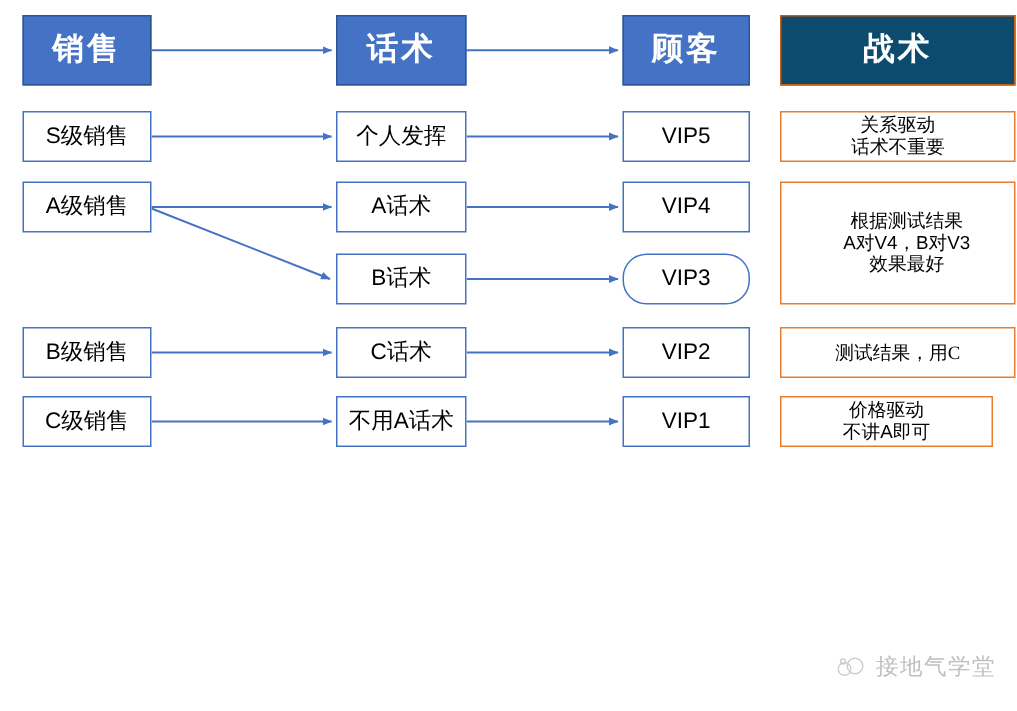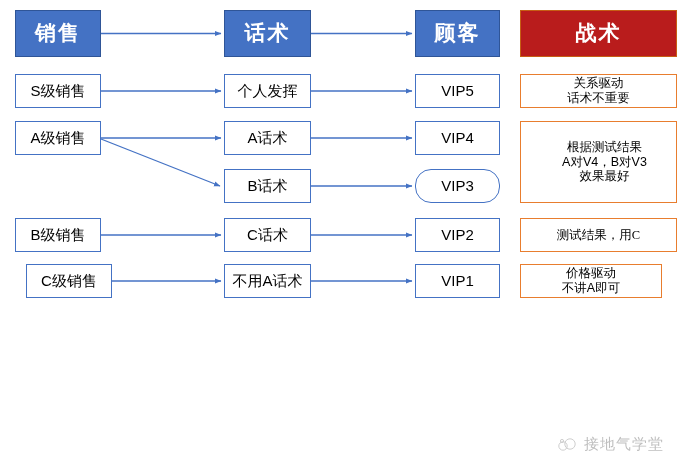--- a/index.html
+++ b/index.html
@@ -39,21 +39,21 @@
     color: #ffffff;
     font-size: 21px;
     font-weight: bold;
     letter-spacing: 2px;
   }
   .hdr-blue {
     background: #4472C4;
     border: 1px solid #2F5597;
   }
   .hdr-orange {
-    background: #b91c1c;
+    background: #0c4a6e;
     border: 1px solid #C75E14;
   }
 
   
   .cell {
     background: #ffffff;
     font-size: 15px;
     color: #000000;
   }
   .cell-blue {
@@ -160,21 +160,21 @@
 效果最好</div>
 
   <div class="box cell cell-blue" style="left:224px; top:169px; width:87px;  height:34px;">B话术</div>
   <div class="box cell cell-blue" style="left:415px; top:169px; width:85px;  height:34px;border-radius:16px;">VIP3</div>
 
   <div class="box cell cell-blue" style="left:15px;  top:218px; width:86px;  height:34px;">B级销售</div>
   <div class="box cell cell-blue" style="left:224px; top:218px; width:87px;  height:34px;">C话术</div>
   <div class="box cell cell-blue" style="left:415px; top:218px; width:85px;  height:34px;">VIP2</div>
   <div class="box cell cell-orange" style="left:520px; top:218px; width:157px; height:34px;font-family:Liberation Serif, serif;">测试结果，用C</div>
 
-  <div class="box cell cell-blue" style="left:15px;  top:264px; width:86px;  height:34px;margin-left:11px;">C级销售</div>
+  <div class="box cell cell-blue" style="left:15px;  top:264px; width:86px;  height:34px;">C级销售</div>
   <div class="box cell cell-blue" style="left:224px; top:264px; width:87px;  height:34px;">不用A话术</div>
   <div class="box cell cell-blue" style="left:415px; top:264px; width:85px;  height:34px;">VIP1</div>
   <div class="box cell cell-orange" style="left:520px; top:264px; width:142px; height:34px;">价格驱动
 不讲A即可</div>
 
 
   <div class="watermark">
     <span>
       <svg width="22" height="16" viewBox="0 0 22 16">
         <circle cx="6" cy="9" r="4.2" fill="none" stroke="#CFCFCF" stroke-width="1"></circle>

